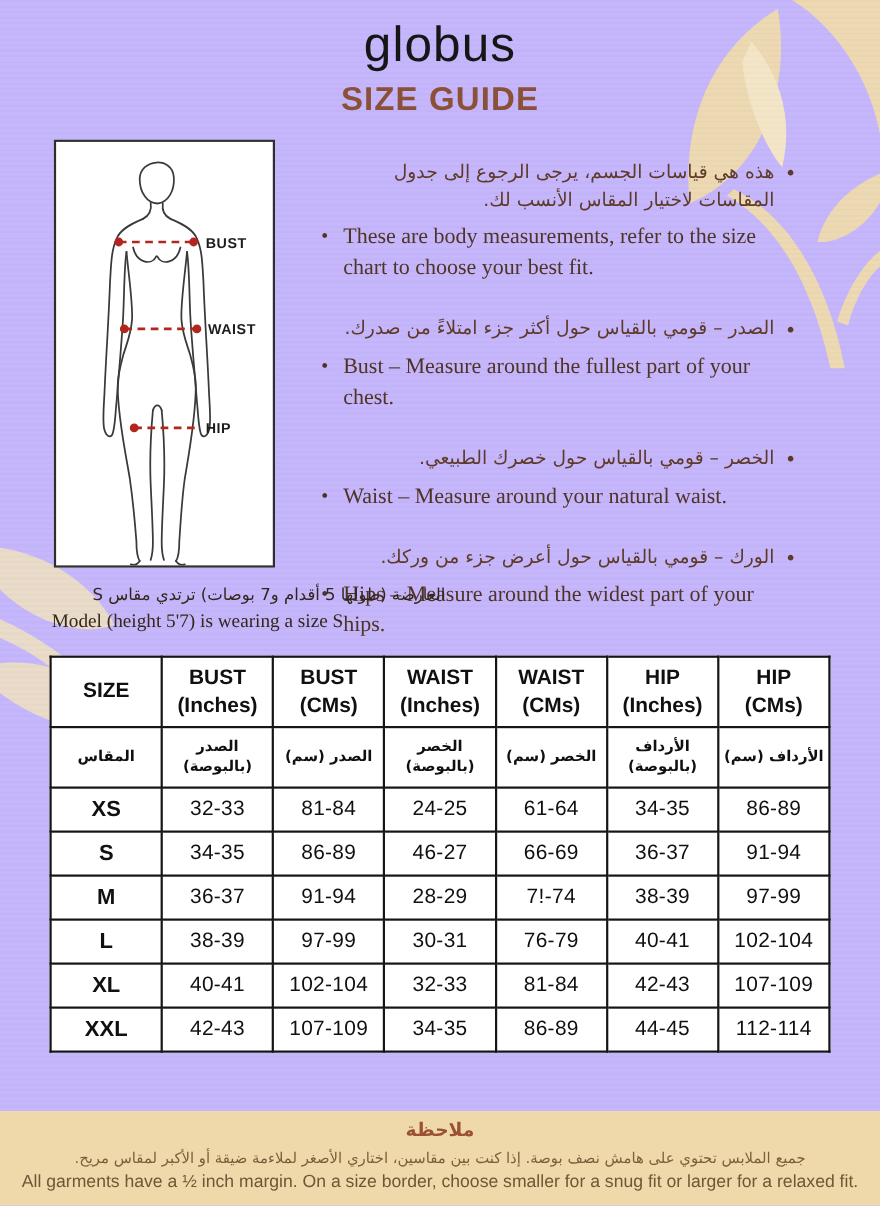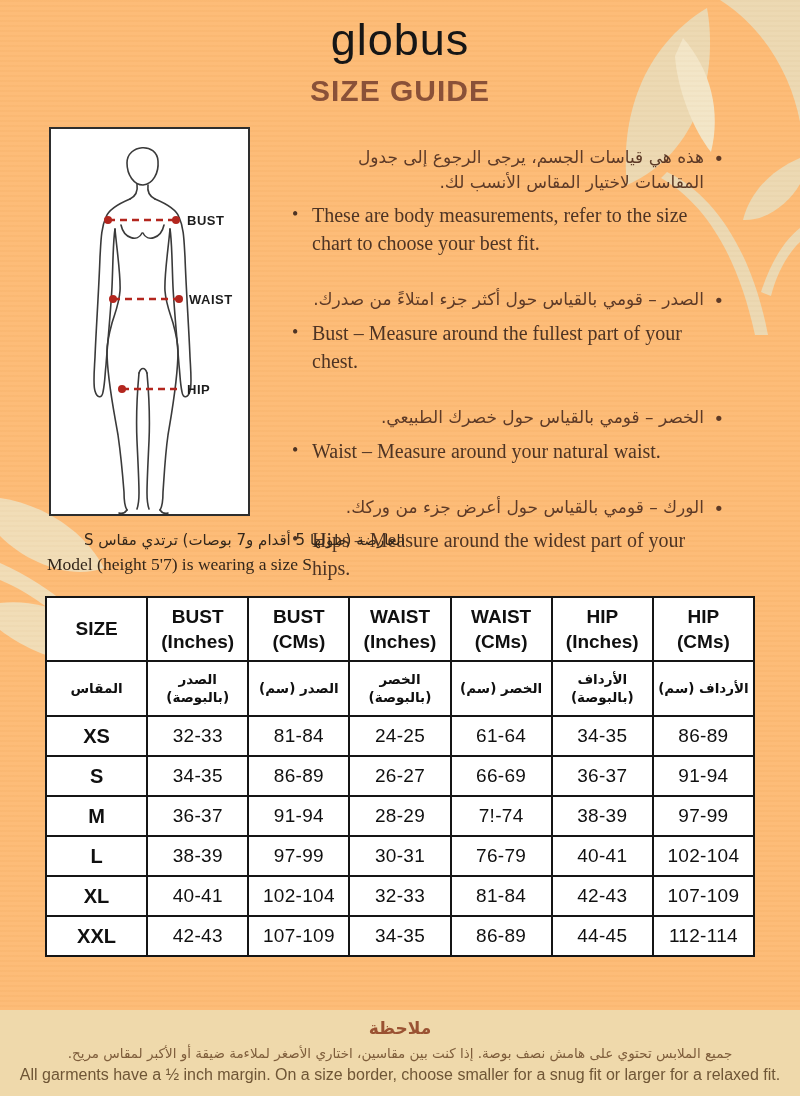--- a/index.html
+++ b/index.html
@@ -1,20 +1,20 @@
 <!DOCTYPE html>
 <html><head>
 <meta charset="utf-8">
 <style>
   html,body{margin:0;padding:0;}
   body{background:#e8e0cf;}
   .page{
     position:relative;
     width:800px;height:1096px;
-    background:#fdba74;
+    background:#c4b5fd;
     overflow:hidden;
     font-family:"Liberation Sans",sans-serif;
     color:#3a2a1c;
   }
   .page::after{
     content:"";position:absolute;inset:0;z-index:0;pointer-events:none;
     background:repeating-linear-gradient(180deg, rgba(133,100,48,0.02) 0 2px, rgba(255,255,255,0.03) 2px 5px);
   }
   .deco{position:absolute;z-index:0;pointer-events:none;}
   .deco.top-right{top:0;right:0;width:235px;height:335px;}
@@ -246,21 +246,21 @@
       <td class="val">81-84</td>
       <td class="val">24-25</td>
       <td class="val">61-64</td>
       <td class="val">34-35</td>
       <td class="val">86-89</td>
     </tr>
     <tr class="r-data">
       <td class="size">S</td>
       <td class="val">34-35</td>
       <td class="val">86-89</td>
-      <td class="val">26-27</td>
+      <td class="val">46-27</td>
       <td class="val">66-69</td>
       <td class="val">36-37</td>
       <td class="val">91-94</td>
     </tr>
     <tr class="r-data">
       <td class="size">M</td>
       <td class="val">36-37</td>
       <td class="val">91-94</td>
       <td class="val">28-29</td>
       <td class="val">7!-74</td>

